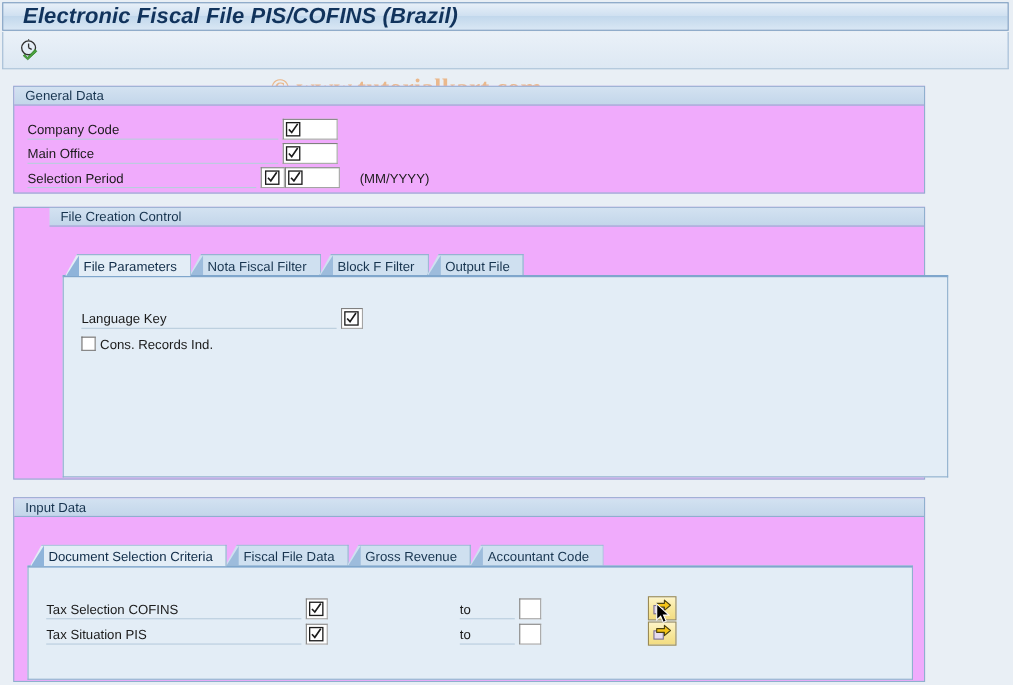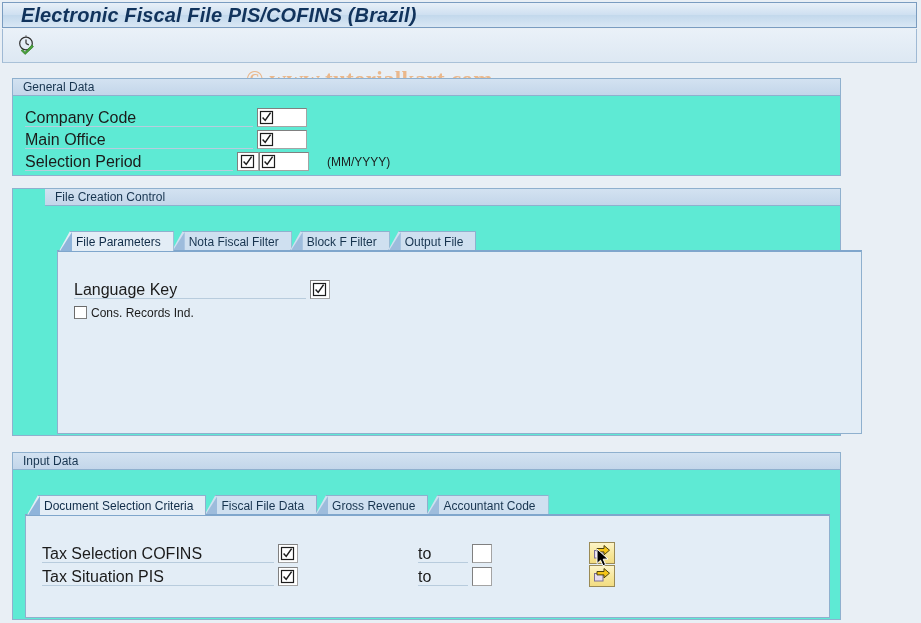--- a/index.html
+++ b/index.html
@@ -67,21 +67,21 @@
     white-space: nowrap;
     letter-spacing: 0.3px;
     pointer-events: none;
   }
 
   
   .groupbox {
     position: absolute;
     box-sizing: border-box;
     border: 1px solid #8fb0ce;
-    background: #5eead4;
+    background: #f0abfc;
   }
   .group-header {
     height: 17px;
     background: linear-gradient(to bottom, #d3e2f1 0%, #c3d6ea 100%);
     border-bottom: 1px solid #8fb0ce;
     display: flex;
     align-items: center;
     padding-left: 10px;
     font-size: 12px;
     color: #17344f;
@@ -93,21 +93,21 @@
   }
 
   
   .fieldrow {
     position: absolute;
     height: 19px;
     display: flex;
     align-items: center;
   }
   .flabel {
-    font-size: 16px;
+    font-size: 12px;
     color: #1b1b1b;
     white-space: nowrap;
     height: 18px;
     line-height: 18px;
     border-bottom: 1px solid #b8ccdd;
     box-sizing: border-box;
     overflow: hidden;
   }
   .plaintext {
     font-size: 12px;

